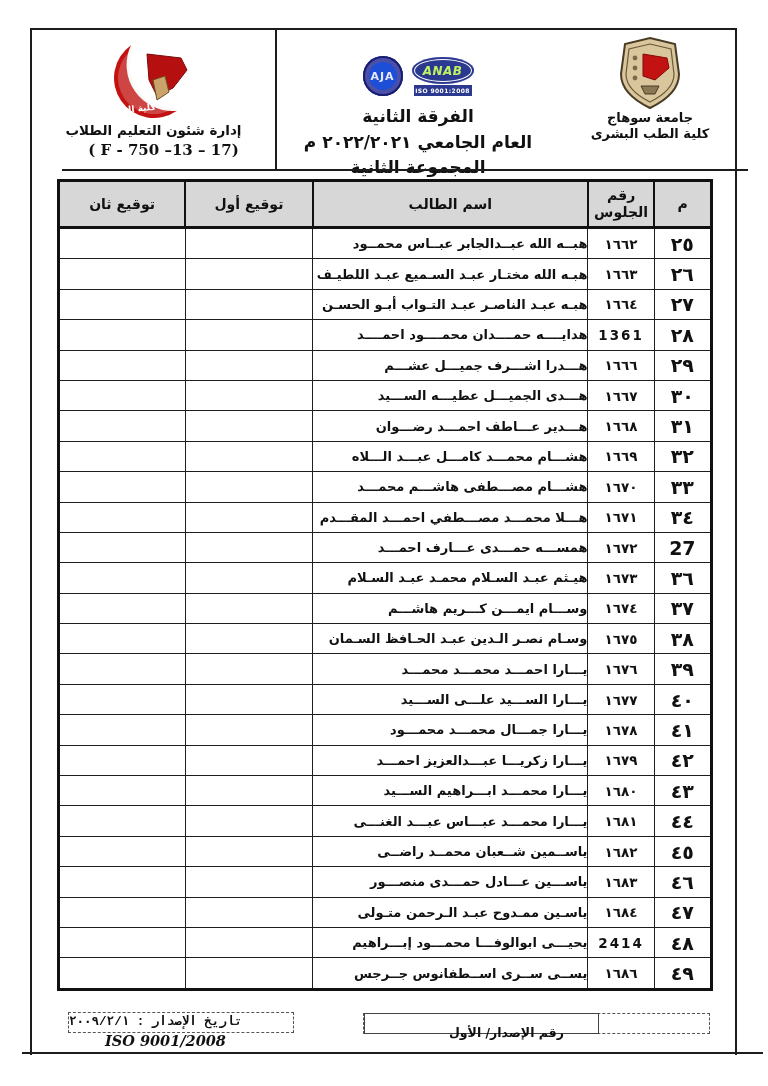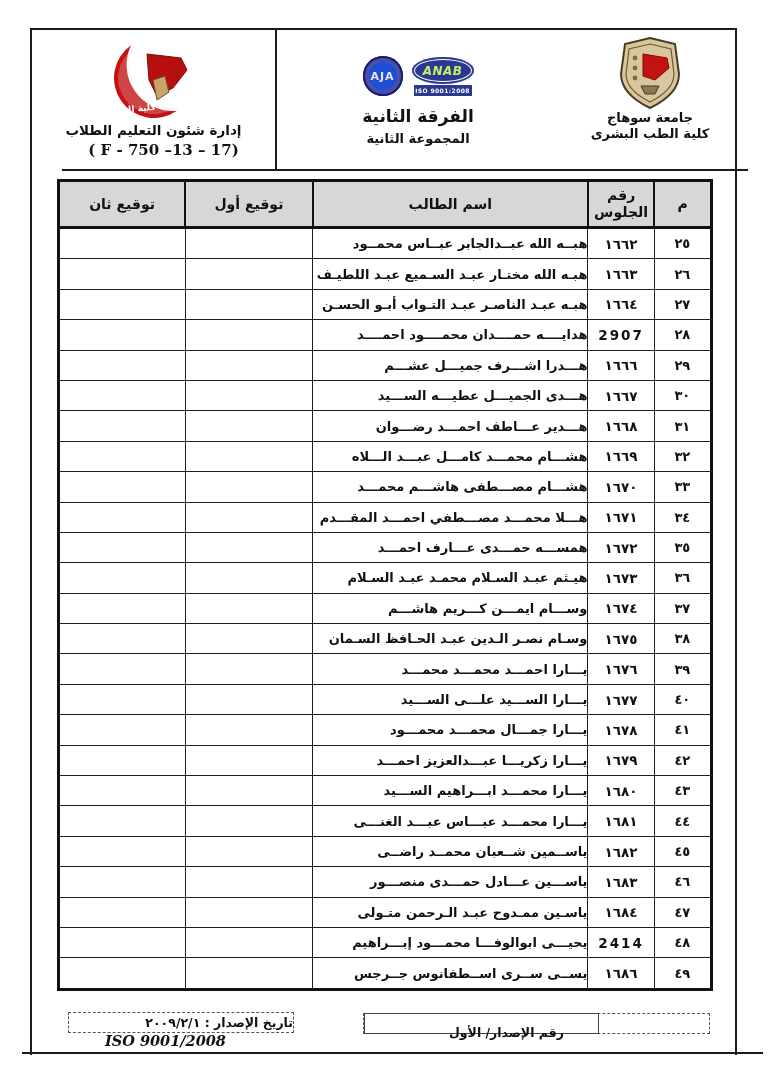--- a/index.html
+++ b/index.html
@@ -26,46 +26,46 @@
              box-shadow:inset 0 0 0 2px #2b3990, inset 0 0 0 3px #ffffff;}
   .anab-oval span{color:#bef264;font-style:italic;font-weight:bold;font-size:12px;letter-spacing:.5px;}
   .anab-bar{width:58px;height:11px;background:#2b3990;color:#fff;font-size:6px;font-weight:bold;
             display:flex;align-items:center;justify-content:center;margin-top:1px;letter-spacing:.4px;}
   .aja-circle{width:40px;height:40px;border-radius:50%;background:#1d4ed8;
               box-shadow:inset 0 0 0 2px #1a1d6e, inset 0 0 0 6px #4a50a8;
               display:flex;align-items:center;justify-content:center;}
   .aja-circle span{color:#e8e8f5;font-weight:bold;font-size:11px;letter-spacing:1px;}
   .hdr-center .l1{font-size:17px;font-weight:bold;margin-top:10px;}
   .hdr-center .l2{font-size:17px;font-weight:bold;margin-top:6px;}
-  .hdr-center .l3{font-size:13px;font-weight:bold;margin-top:5px;}
+  .hdr-center .l3{font-size:17px;font-weight:bold;margin-top:5px;}
 
   .hdr-right{position:absolute;left:565px;top:36px;width:170px;text-align:center;direction:rtl;}
   .hdr-right .u1,.hdr-right .u2{font-size:13px;font-weight:bold;line-height:16px;}
   .shield-wrap{width:74px;height:74px;margin:0 auto;}
 
   
   table.students{position:absolute;left:57px;top:179px;width:656px;direction:rtl;
                  border-collapse:collapse;border:3px solid #111;table-layout:fixed;}
   table.students th{background:#d7d7d7;border:2px solid #111;border-bottom:3px solid #111;
                     height:44px;font-size:14px;font-weight:bold;line-height:17px;padding:0 2px;}
   table.students td{border:1px solid #1e1e1e;height:29.4px;padding:0;font-weight:bold;}
-  td.c-index{text-align:center;font-size:13px;}
+  td.c-index{text-align:center;font-size:19px;}
   td.c-seat{text-align:center;font-size:13.5px;letter-spacing:2px;}
   td.c-name{text-align:right;font-size:13px;padding:0 8px 0 4px;white-space:nowrap;overflow:hidden;}
   td.c-sig{background:#fff;}
 
   
   .foot-right{position:absolute;left:363px;top:1013px;width:345px;height:19px;
               border:1px dashed #555;direction:rtl;}
   .foot-right .inner{position:absolute;right:110px;left:0;top:-1px;bottom:-1px;border:1px solid #444;}
   .foot-right .txt{position:absolute;left:0;right:60px;top:11px;text-align:center;
                    font-size:12.5px;font-weight:bold;}
   .foot-left{position:absolute;left:68px;top:1012px;width:224px;height:19px;
-             border:1px dashed #555;direction:rtl;text-align:right;
-             font-size:12.5px;font-weight:bold;line-height:19px;}
+             border:1px dashed #555;direction:rtl;text-align:left;
+             font-size:12.5px;font-weight:bold;line-height:19px;font-family:Liberation Mono, monospace;}
   .iso{position:absolute;left:105px;top:1032px;font-family:"DejaVu Serif",serif;
        font-weight:bold;font-style:italic;font-size:14.5px;}
 </style>
 </head>
 <body>
 
 <div class="canvas">
   <div class="frame"></div>
   <div class="bottom-line"></div>
 
@@ -90,20 +90,21 @@
         <div class="anab-oval">
             <span>ANAB</span>
           </div>
         <div class="anab-bar">ISO 9001:2008</div>
       </div>
       <div class="aja-circle">
         <span>AJA</span>
       </div>
     </div>
     <div class="l1">الفرقة الثانية</div>
+    <div class="l2">العام الجامعي ٢٠٢٢/٢٠٢١ م</div>
     <div class="l3">المجموعة الثانية</div>
   </div>
 
   <div class="hdr-right">
     <div class="shield-wrap">
       <svg viewBox="0 0 74 74" width="74" height="74">
         <path d="M37 2 L62 8 L66 38 Q66 58 37 72 Q8 58 8 38 L12 8 Z" fill="#d9c69c" stroke="#3f3категория categor" stroke-width="0"></path>
         <path d="M37 2 L62 8 L66 38 Q66 58 37 72 Q8 58 8 38 L12 8 Z" fill="#d9c69c" stroke="#4a3b25" stroke-width="2"></path>
         <path d="M37 8 L58 13 L61 38 Q61 54 37 66 Q13 54 13 38 L16 13 Z" fill="none" stroke="#6b5a3a" stroke-width="1.2"></path>
         <path d="M30 18 L54 22 L56 32 L42 44 L30 40 Z" fill="#c21212" stroke="#7e0a0a" stroke-width="1"></path>
@@ -153,21 +154,21 @@
         </tr>
         <tr>
           <td class="c-index">٢٧</td>
           <td class="c-seat">١٦٦٤</td>
           <td class="c-name">هبـه عبـد الناصـر عبـد التـواب أبـو الحسـن</td>
           <td class="c-sig"></td>
           <td class="c-sig"></td>
         </tr>
         <tr>
           <td class="c-index">٢٨</td>
-          <td class="c-seat">2907</td>
+          <td class="c-seat">1361</td>
           <td class="c-name">هدايــــه حمــــدان محمــــود احمــــد</td>
           <td class="c-sig"></td>
           <td class="c-sig"></td>
         </tr>
         <tr>
           <td class="c-index">٢٩</td>
           <td class="c-seat">١٦٦٦</td>
           <td class="c-name">هـــدرا اشـــرف جميـــل عشـــم</td>
           <td class="c-sig"></td>
           <td class="c-sig"></td>
@@ -201,21 +202,21 @@
           <td class="c-sig"></td>
         </tr>
         <tr>
           <td class="c-index">٣٤</td>
           <td class="c-seat">١٦٧١</td>
           <td class="c-name">هـــلا محمـــد مصـــطفي احمـــد المقـــدم</td>
           <td class="c-sig"></td>
           <td class="c-sig"></td>
         </tr>
         <tr>
-          <td class="c-index">٣٥</td>
+          <td class="c-index">27</td>
           <td class="c-seat">١٦٧٢</td>
           <td class="c-name">همســـه حمـــدى عـــارف احمـــد</td>
           <td class="c-sig"></td>
           <td class="c-sig"></td>
         </tr>
         <tr>
           <td class="c-index">٣٦</td>
           <td class="c-seat">١٦٧٣</td>
           <td class="c-name">هيـثم عبـد السـلام محمـد عبـد السـلام</td>
           <td class="c-sig"></td>

